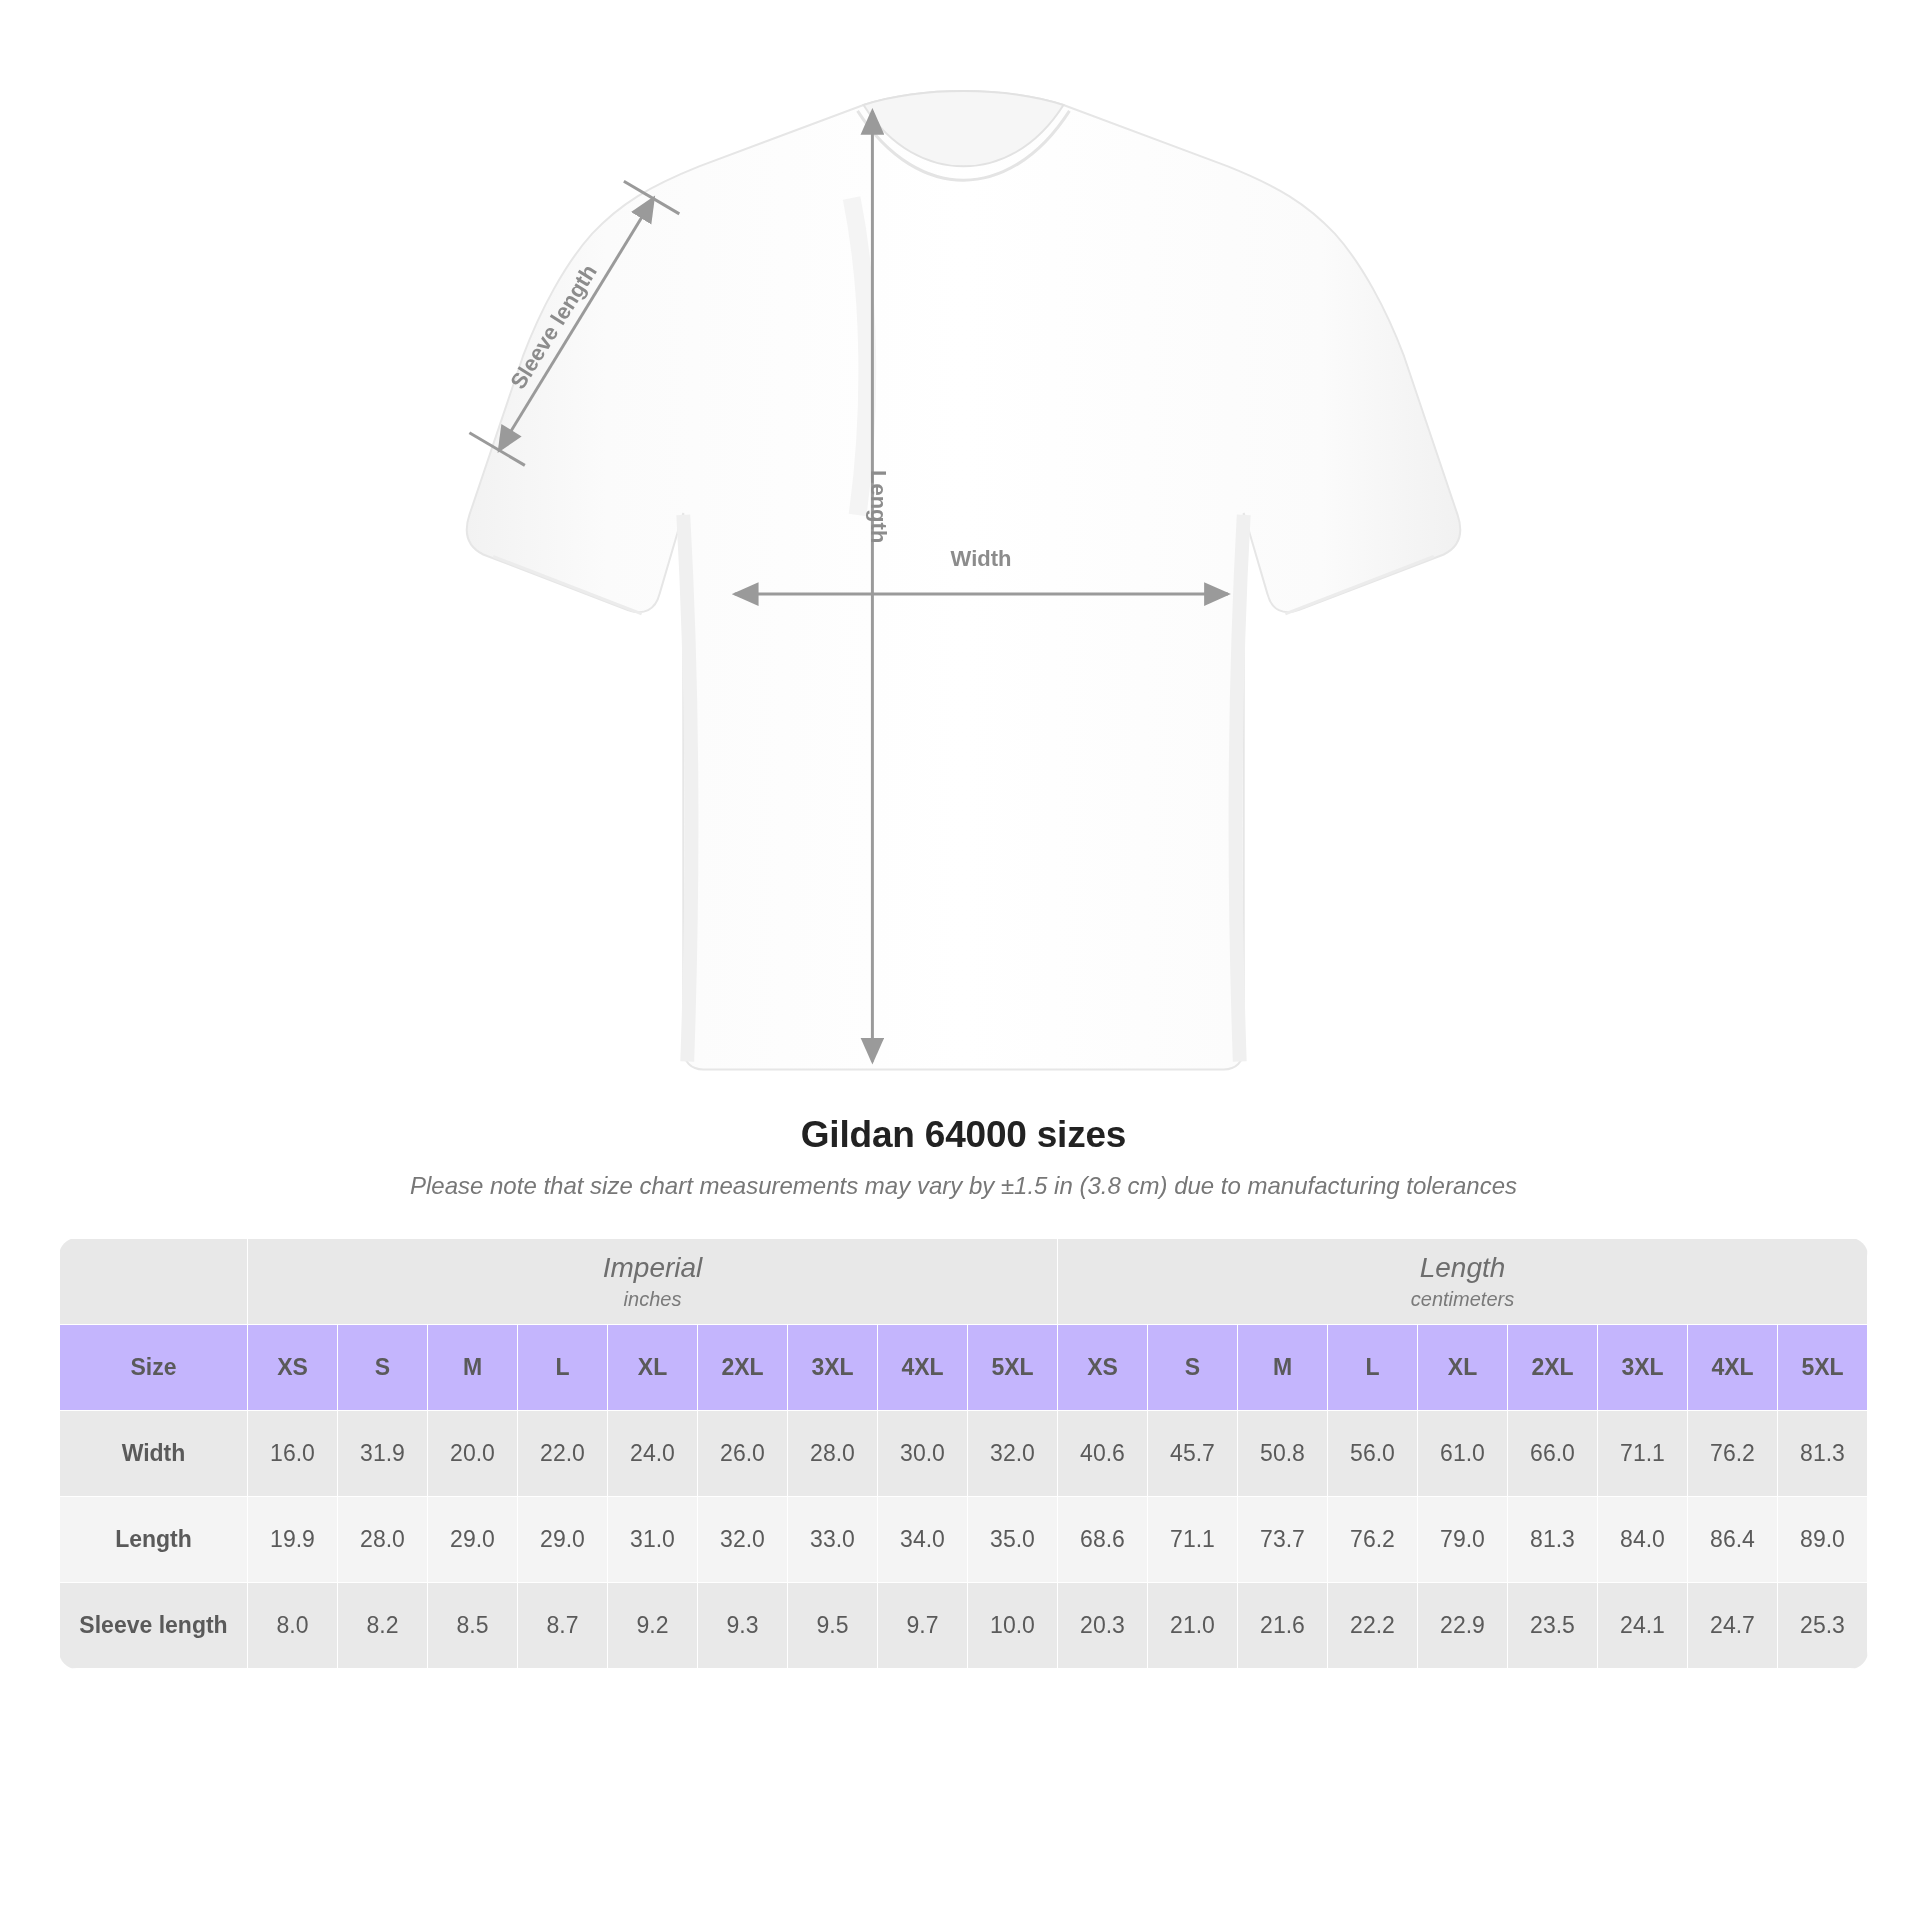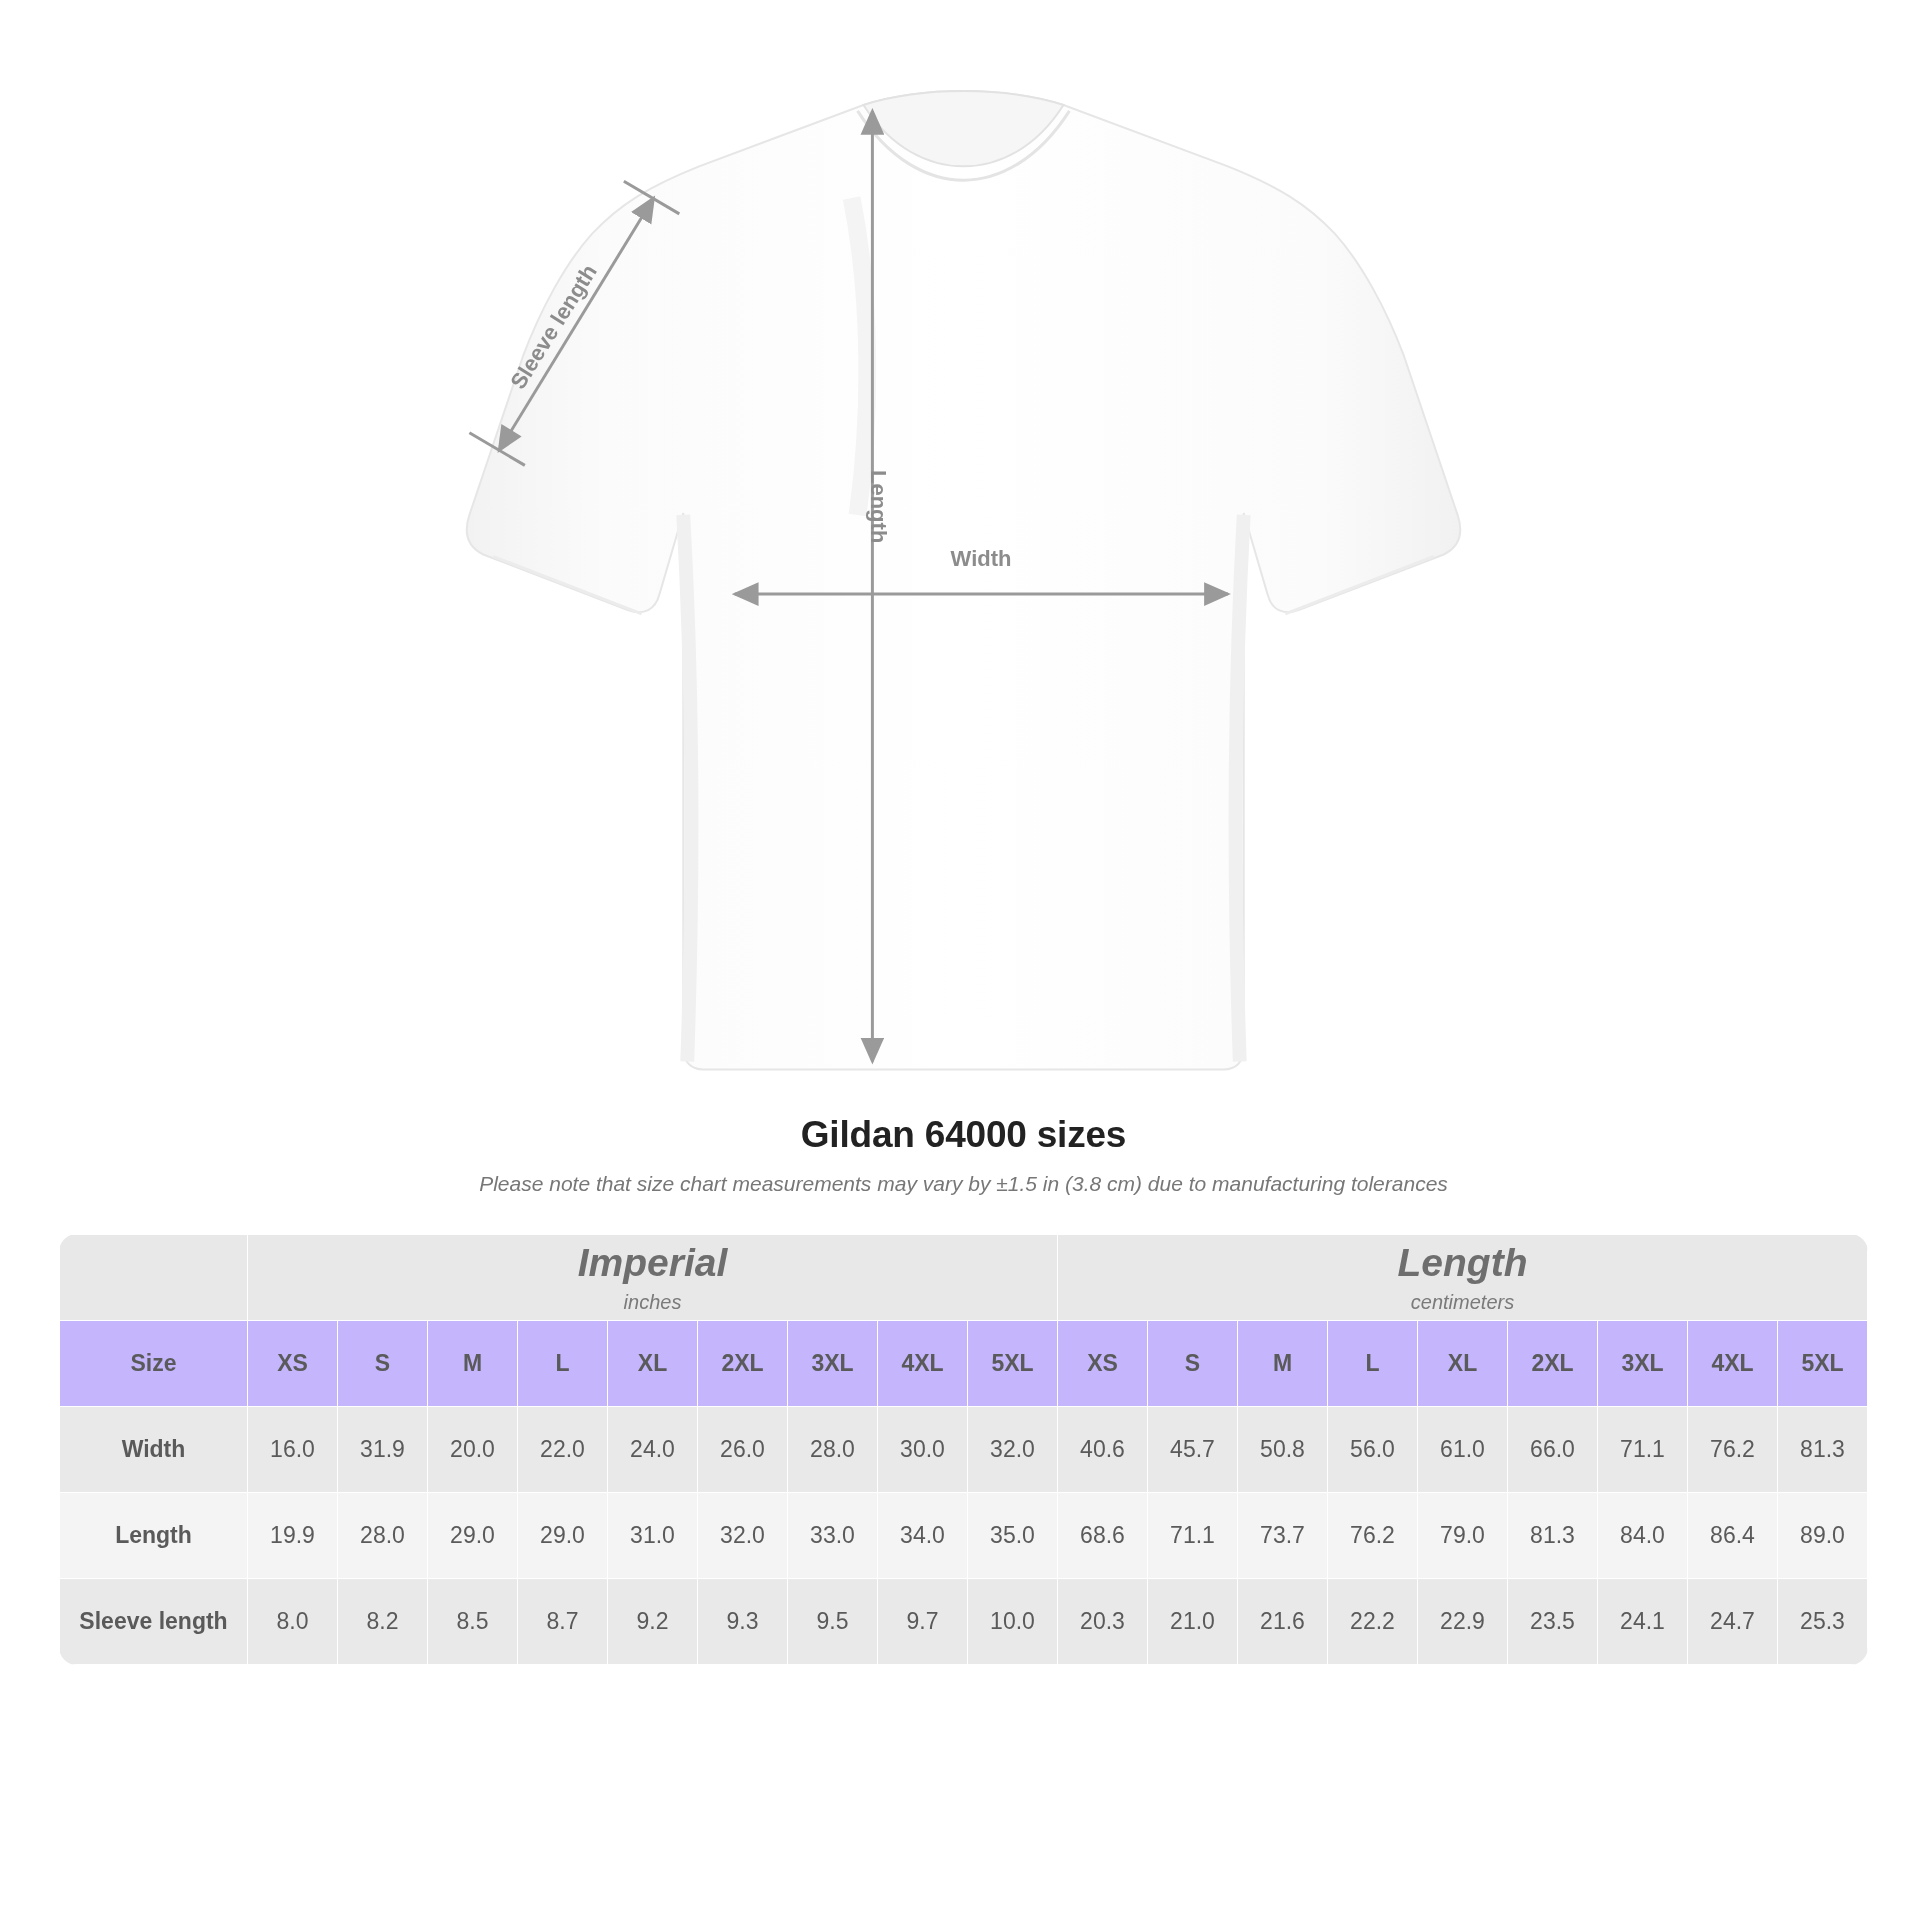--- a/index.html
+++ b/index.html
@@ -38,21 +38,21 @@
     text-align: center;
     margin-top: 5px;
   }
   .chart-title {
     font-size: 37px;
     font-weight: bold;
     color: #222222;
     letter-spacing: -0.2px;
   }
   .chart-note {
-    font-size: 21px;
+    font-size: 24px;
     font-style: italic;
     color: #777777;
     margin-top: 16px;
     text-align: center;
   }
 
   
   .table-wrap {
     margin: 38px 59px 0 59px;
     border-radius: 18px;
@@ -71,23 +71,23 @@
     color: #5a5a5a;
     padding: 0;
     height: 85px;
   }
   .unit-header td {
     background: #e8e8e8;
     height: 129px;
     border: none;
   }
   .unit-name {
-    font-size: 39px;
+    font-size: 28px;
     font-style: italic;
-    font-weight: bold;
+    font-weight: normal;
     color: #6e6e6e;
     line-height: 1.25;
   }
   .unit-sub {
     font-size: 20px;
     font-style: italic;
     color: #7a7a7a;
     line-height: 1.4;
   }
   .empty-corner {

